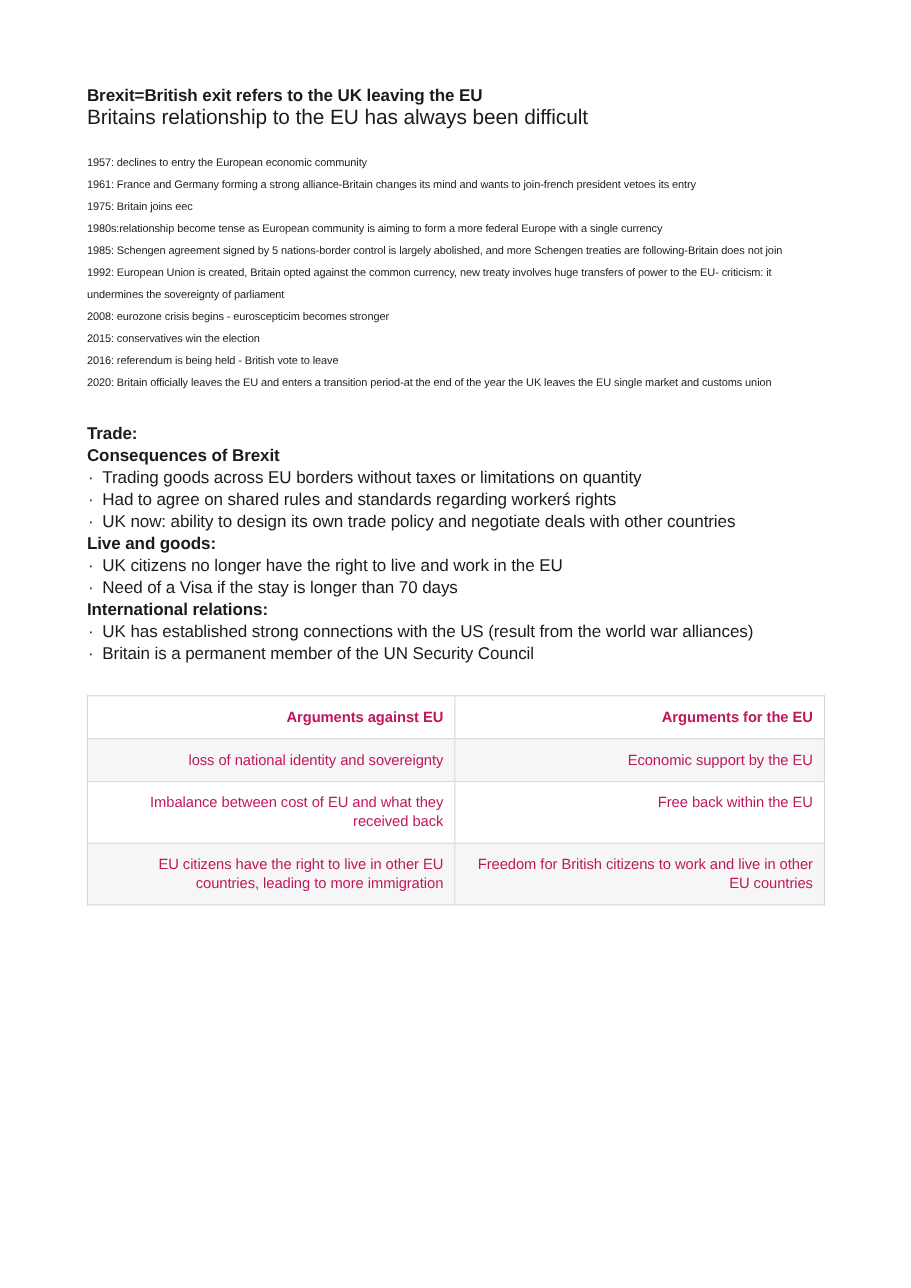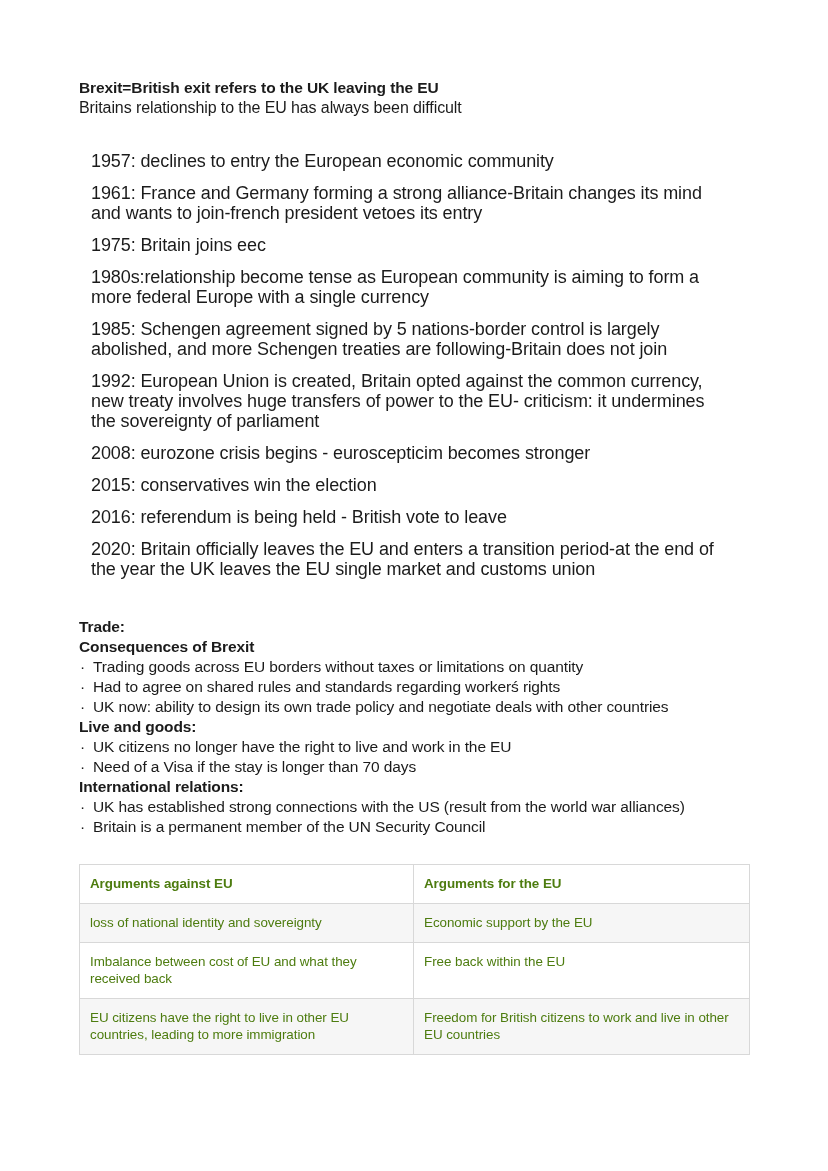--- a/index.html
+++ b/index.html
@@ -28,39 +28,39 @@
     width: 664px;
   }
 
   .heading {
     font-size: 15.5px;
     font-weight: bold;
     line-height: 20px;
     letter-spacing: -0.1px;
   }
   .subline {
-    font-size: 16px;
+    font-size: 19px;
     font-weight: normal;
     line-height: 20px;
     letter-spacing: -0.1px;
   }
 
   .spacer-lg { height: 21px; }
   .spacer-md { height: 26px; }
 
   .timeline {
     margin: 0;
     padding: 0;
     list-style: none;
   }
   .timeline li {
-    font-size: 18px;
+    font-size: 10px;
     line-height: 20px;
     letter-spacing: -0.1px;
-    margin: 12px;
+    margin: 0;
     padding: 0;
   }
 
   .section-heading {
     font-size: 15.5px;
     font-weight: bold;
     line-height: 20px;
     letter-spacing: -0.1px;
   }
 
@@ -90,27 +90,27 @@
   table.cmp {
     border-collapse: collapse;
     width: 670px;
     table-layout: fixed;
     border: 1px solid #d8d8d8;
   }
   table.cmp col.c1 { width: 334px; }
   table.cmp col.c2 { width: 336px; }
   table.cmp th, table.cmp td {
     border: 1px solid #d8d8d8;
-    text-align: left;
+    text-align: right;
     vertical-align: top;
     padding: 10px 10px 11px 10px;
     font-size: 13.4px;
     line-height: 17px;
     letter-spacing: -0.05px;
-    color: #4d7c0f;
+    color: #be185d;
   }
   table.cmp th {
     font-weight: bold;
     background: #ffffff;
   }
   table.cmp tr.shade td {
     background: #f6f6f6;
   }
   table.cmp tr.plain td {
     background: #ffffff;

